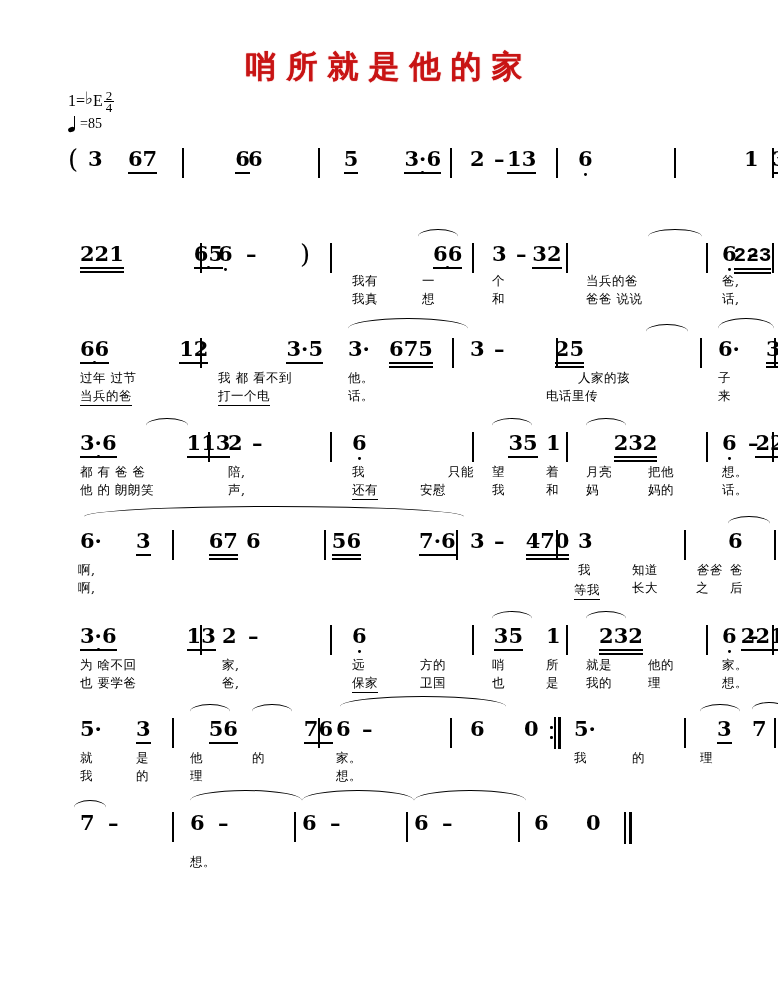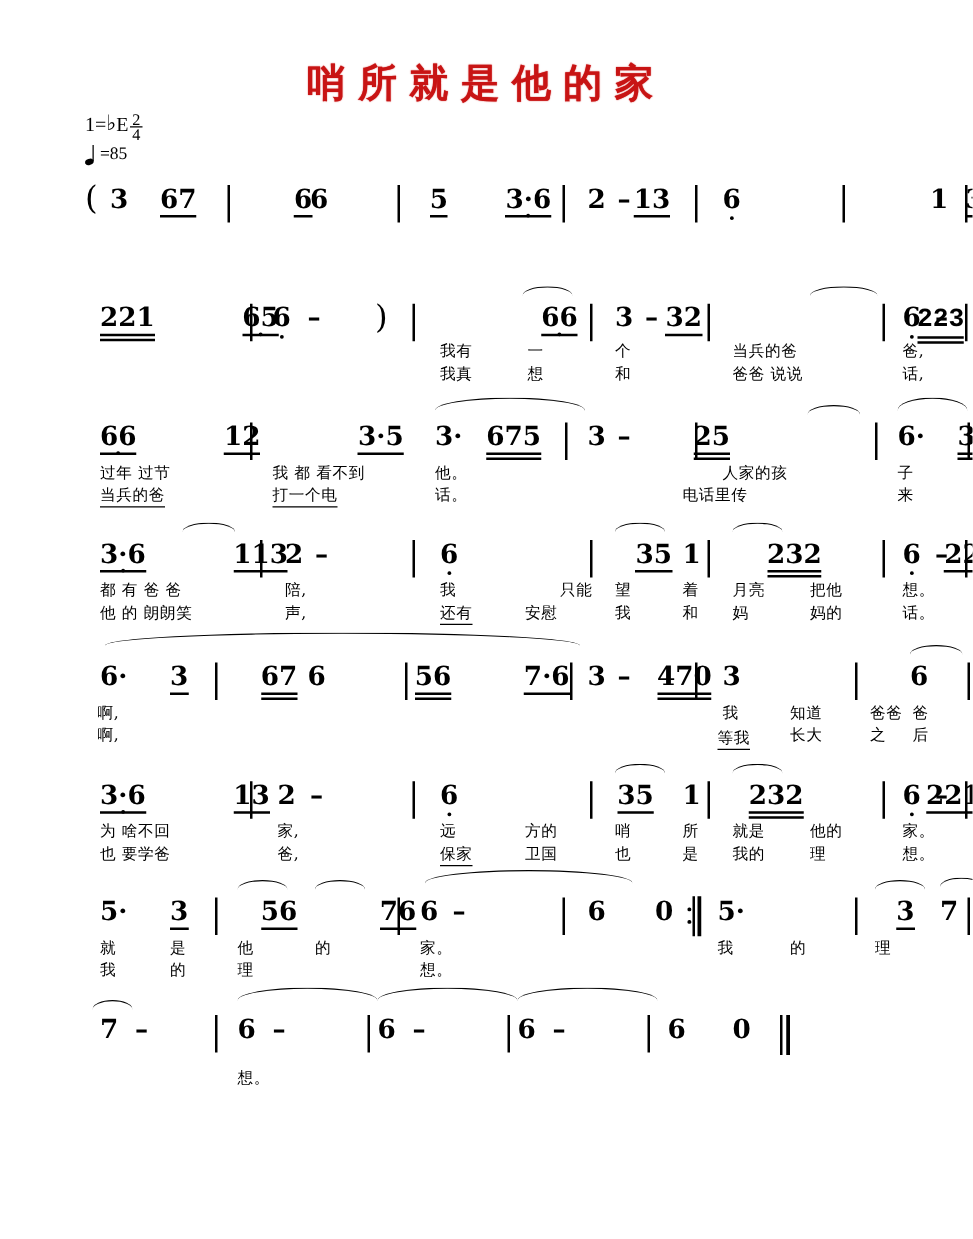--- a/index.html
+++ b/index.html
@@ -296,21 +296,21 @@
       <span class="bar" style="left:684px;"></span>
       
       <div class="slur" style="left:728px;top:-14px;width:42px;"></div>
       <span class="note" style="left:728px;">6</span>
       
       <span class="bar" style="left:774px;"></span>
     </div>
     <div class="lyric" style="left:78px;top:32px;">啊,</div>
     <div class="lyric" style="left:578px;top:32px;">我</div>
     <div class="lyric" style="left:632px;top:32px;">知道</div>
-    <div class="lyric" style="left:696px;top:32px;">爸爸</div>
+    <div class="lyric" style="left:696px;top:32px;font-style:italic;">爸爸</div>
     <div class="lyric" style="left:730px;top:32px;">爸</div>
 
     <div class="lyric" style="left:78px;top:50px;">啊,</div>
     <div class="lyric ul" style="left:574px;top:52px;">等我</div>
     <div class="lyric" style="left:632px;top:50px;">长大</div>
     <div class="lyric" style="left:696px;top:50px;">之</div>
     <div class="lyric" style="left:730px;top:50px;">后</div>
   </div>
 
   <div class="system" style="top:625px;">

